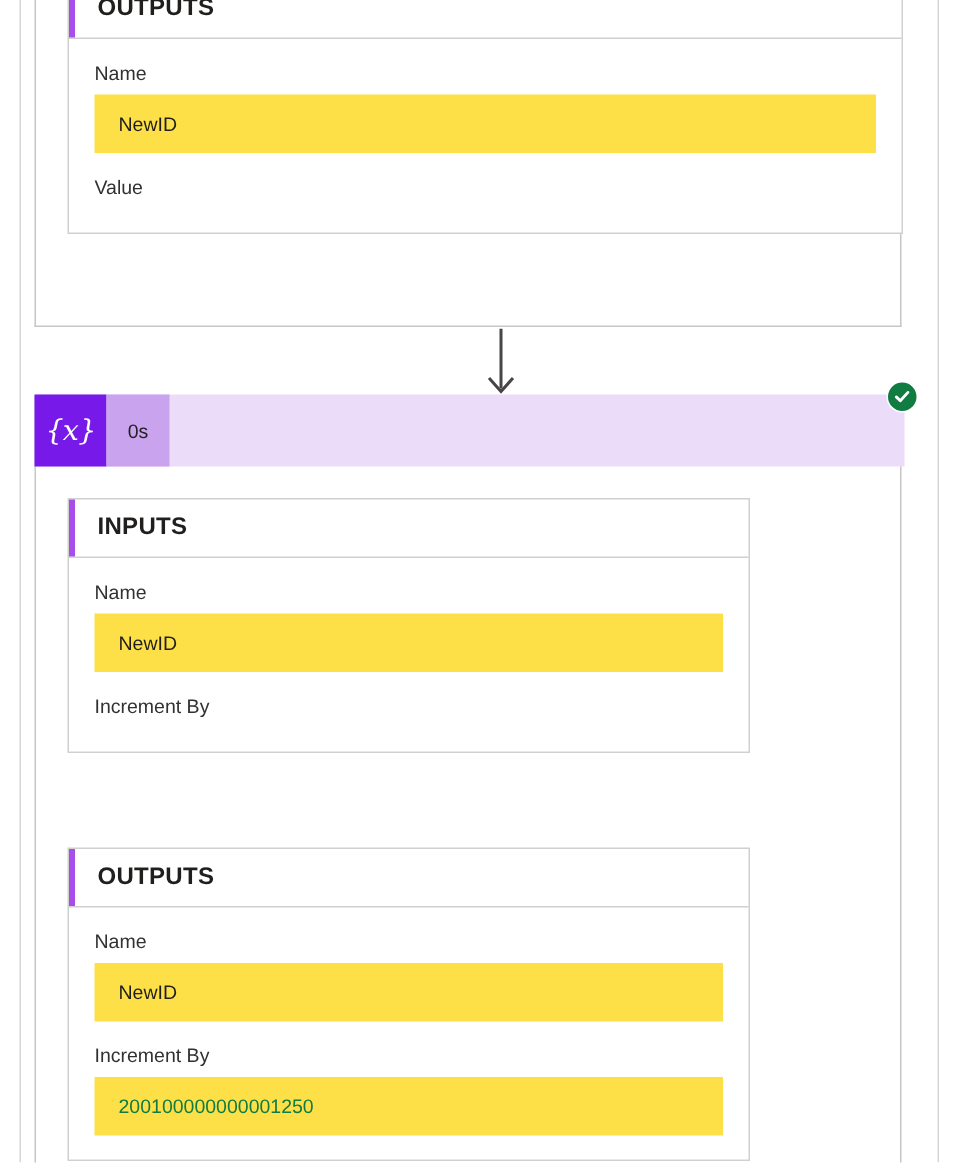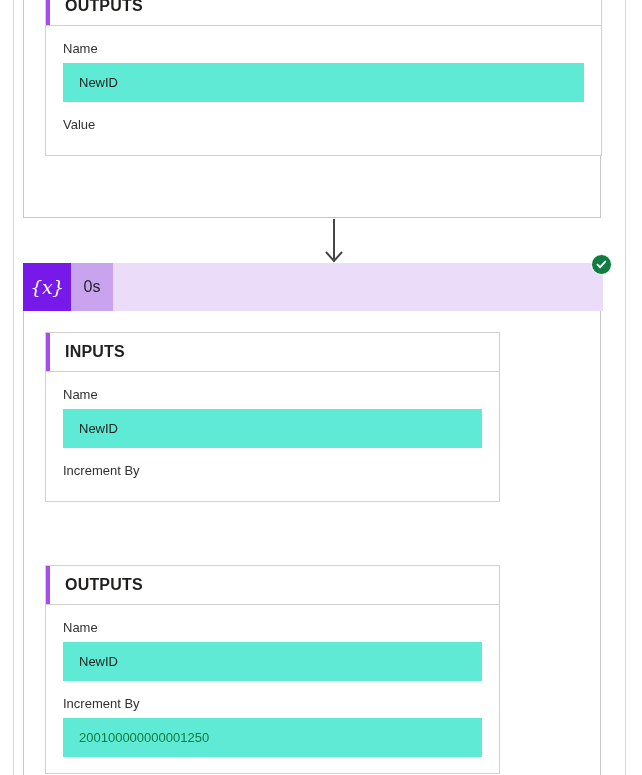--- a/index.html
+++ b/index.html
@@ -97,21 +97,21 @@
     padding-left: 28px;
     font-size: 14px;
     color: #201f1e;
   }
   .header-duration {
     flex: 0 0 42px;
     background: #c9a3ee;
     display: flex;
     align-items: center;
     justify-content: center;
-    font-size: 16px;
+    font-size: 13px;
     color: #201f1e;
   }
   .status-badge {
     position: absolute;
     right: -9px;
     top: -9px;
     width: 19px;
     height: 19px;
     border-radius: 50%;
     background: #107c41;
@@ -158,21 +158,21 @@
   }
   .field {
     padding-top: 15px;
   }
   .field-label {
     font-size: 13px;
     color: #323130;
     padding-bottom: 7px;
   }
   .field-value {
-    background: #5eead4;
+    background: #fde047;
     height: 39px;
     display: flex;
     align-items: center;
     padding-left: 16px;
     font-size: 13px;
     color: #201f1e;
     box-sizing: border-box;
   }
   .field-value.code {
     color: #107c41;

